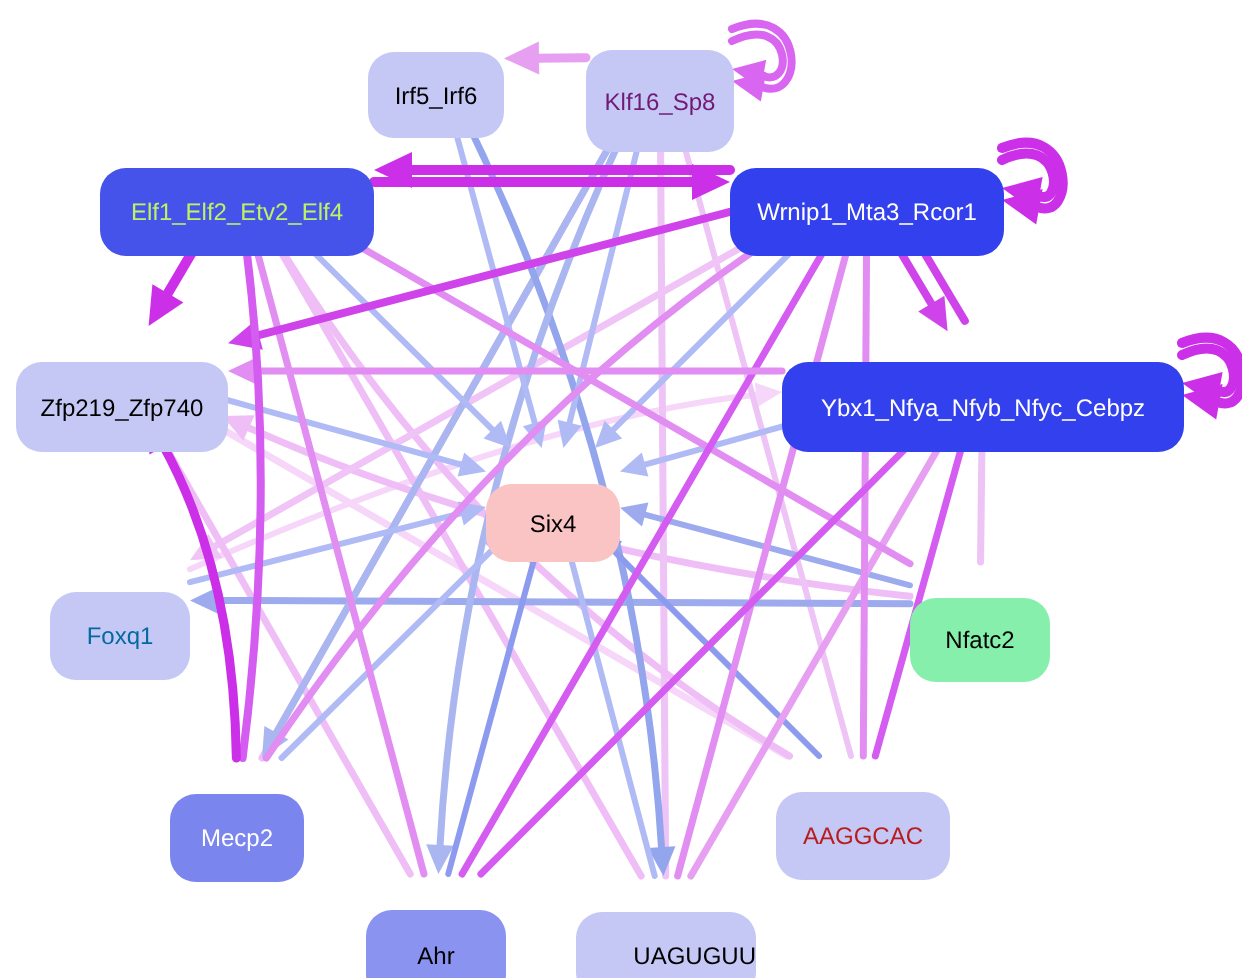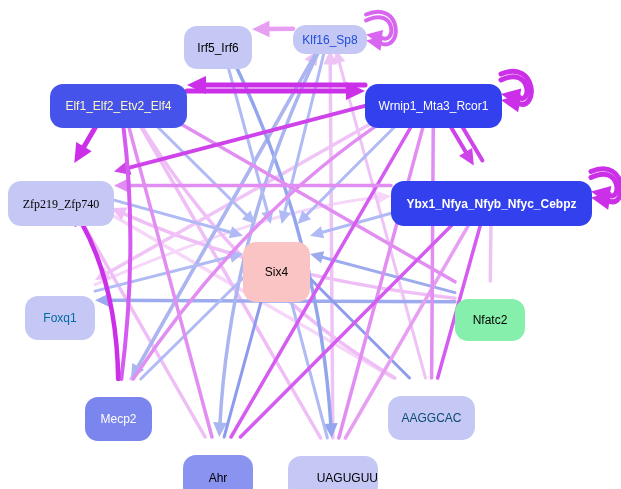--- a/index.html
+++ b/index.html
@@ -124,48 +124,48 @@
       <path d="M 501 74 C 538 59, 538 113, 517.7 103.0" stroke="#cb2fe8" stroke-width="5" fill="none" stroke-linecap="round"></path>
       <polygon points="591.0,191.5 611.3,186.0 608.1,203.7" fill="#cb2fe8"></polygon>
       <path d="M 591 177.5 C 622 162.5, 622 204.5, 607.7 194.5" stroke="#cb2fe8" stroke-width="5" fill="none" stroke-linecap="round"></path>
       <polygon points="591.0,197.5 611.3,192.0 608.1,209.7" fill="#cb2fe8"></polygon>
       <path d="M 591 171.5 C 628 156.5, 628 210.5, 607.7 200.5" stroke="#cb2fe8" stroke-width="5" fill="none" stroke-linecap="round"></path>
     </svg>
   <div id="nodes">
       <div class="node" style="left: 184px; top: 8px; width: 68px; height: 43px; background: rgb(197, 200, 245); color: rgb(0, 0, 0);">
         <span>Irf5_Irf6</span>
       </div>
-      <div class="node" style="left: 293px; top: 7px; width: 74px; height: 29px; background: rgb(197, 200, 245); color: #1d4ed8;">
+      <div class="node" style="left: 293px; top: 7px; width: 74px; height: 51px; background: rgb(197, 200, 245); color: #701a75;">
         <span>Klf16_Sp8</span>
       </div>
-      <div class="node" style="left: 50px; top: 66px; width: 137px; height: 44px; background: rgb(69, 83, 234); color: #fef9c3; text-align: right;">
+      <div class="node" style="left: 50px; top: 66px; width: 137px; height: 44px; background: rgb(69, 83, 234); color: #bef264; text-align: right;">
         <span>Elf1_Elf2_Etv2_Elf4</span>
       </div>
       <div class="node" style="left: 365px; top: 66px; width: 137px; height: 44px; background: rgb(51, 64, 238); color: rgb(255, 255, 255);">
         <span>Wrnip1_Mta3_Rcor1</span>
       </div>
-      <div class="node" style="left: 8px; top: 163px; width: 106px; height: 45px; background: rgb(197, 200, 245); color: rgb(0, 0, 0); font-family: Liberation Serif, serif;">
+      <div class="node" style="left: 8px; top: 163px; width: 106px; height: 45px; background: rgb(197, 200, 245); color: rgb(0, 0, 0);">
         <span>Zfp219_Zfp740</span>
       </div>
-      <div class="node" style="left: 391px; top: 163px; width: 201px; height: 45px; background: rgb(51, 64, 238); color: rgb(255, 255, 255); font-weight: bold;">
+      <div class="node" style="left: 391px; top: 163px; width: 201px; height: 45px; background: rgb(51, 64, 238); color: rgb(255, 255, 255);">
         <span>Ybx1_Nfya_Nfyb_Nfyc_Cebpz</span>
       </div>
-      <div class="node" style="left: 243px; top: 224px; width: 67px; height: 60px; background: rgb(251, 196, 196); color: rgb(0, 0, 0);">
+      <div class="node" style="left: 243px; top: 224px; width: 67px; height: 39px; background: rgb(251, 196, 196); color: rgb(0, 0, 0);">
         <span>Six4</span>
       </div>
       <div class="node" style="left: 25px; top: 278px; width: 70px; height: 44px; background: rgb(197, 200, 245); color: #0369a1;">
         <span>Foxq1</span>
       </div>
       <div class="node" style="left: 455px; top: 281px; width: 70px; height: 42px; background: #86efac; color: rgb(0, 0, 0);">
         <span>Nfatc2</span>
       </div>
       <div class="node" style="left: 85px; top: 379px; width: 67px; height: 44px; background: rgb(123, 133, 238); color: rgb(255, 255, 255); text-align: center;">
         <span>Mecp2</span>
       </div>
-      <div class="node" style="left: 388px; top: 378px; width: 87px; height: 44px; background: rgb(197, 200, 245); color: #0c4a6e;">
+      <div class="node" style="left: 388px; top: 378px; width: 87px; height: 44px; background: rgb(197, 200, 245); color: #b91c1c;">
         <span>AAGGCAC</span>
       </div>
       <div class="node" style="left: 183px; top: 437px; width: 70px; height: 45px; background: rgb(138, 147, 240); color: #000000;">
         <span>Ahr</span>
       </div>
       <div class="node" style="left: 288px; top: 438px; width: 90px; height: 43px; background: rgb(197, 200, 245); color: rgb(0, 0, 0); justify-content: flex-end;">
         <span>UAGUGUU</span>
       </div>
     </div>
 </div>

